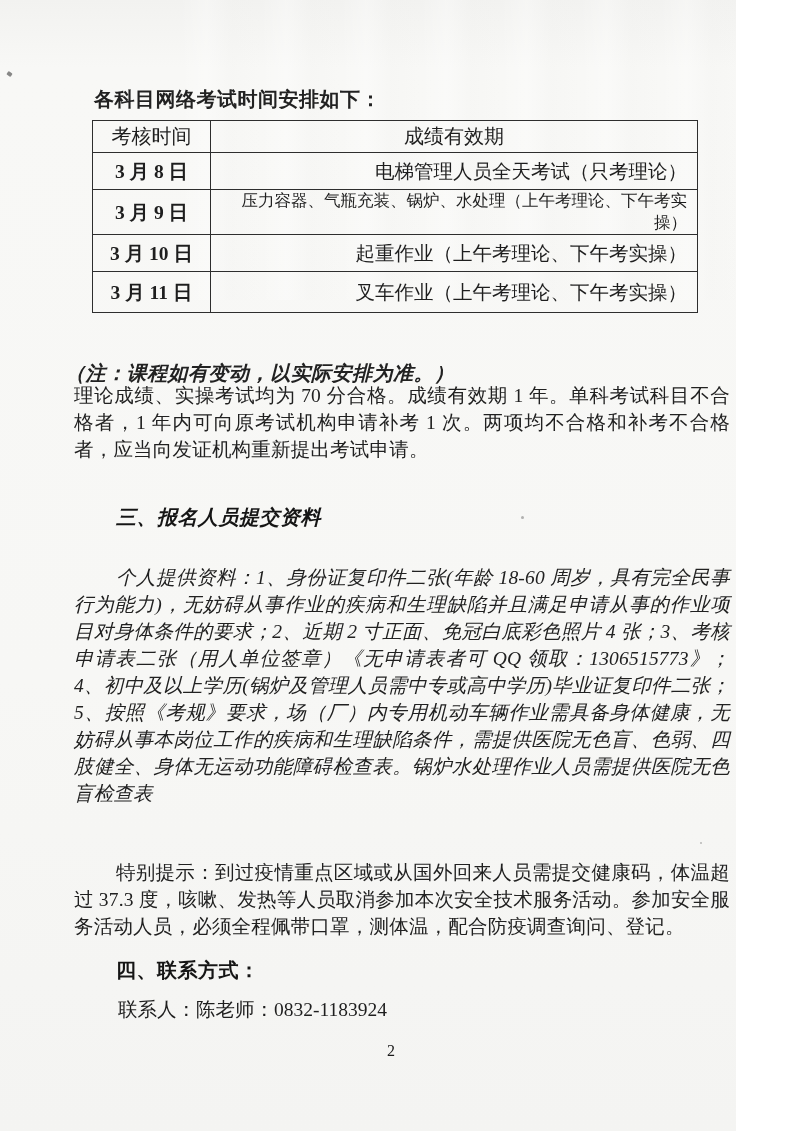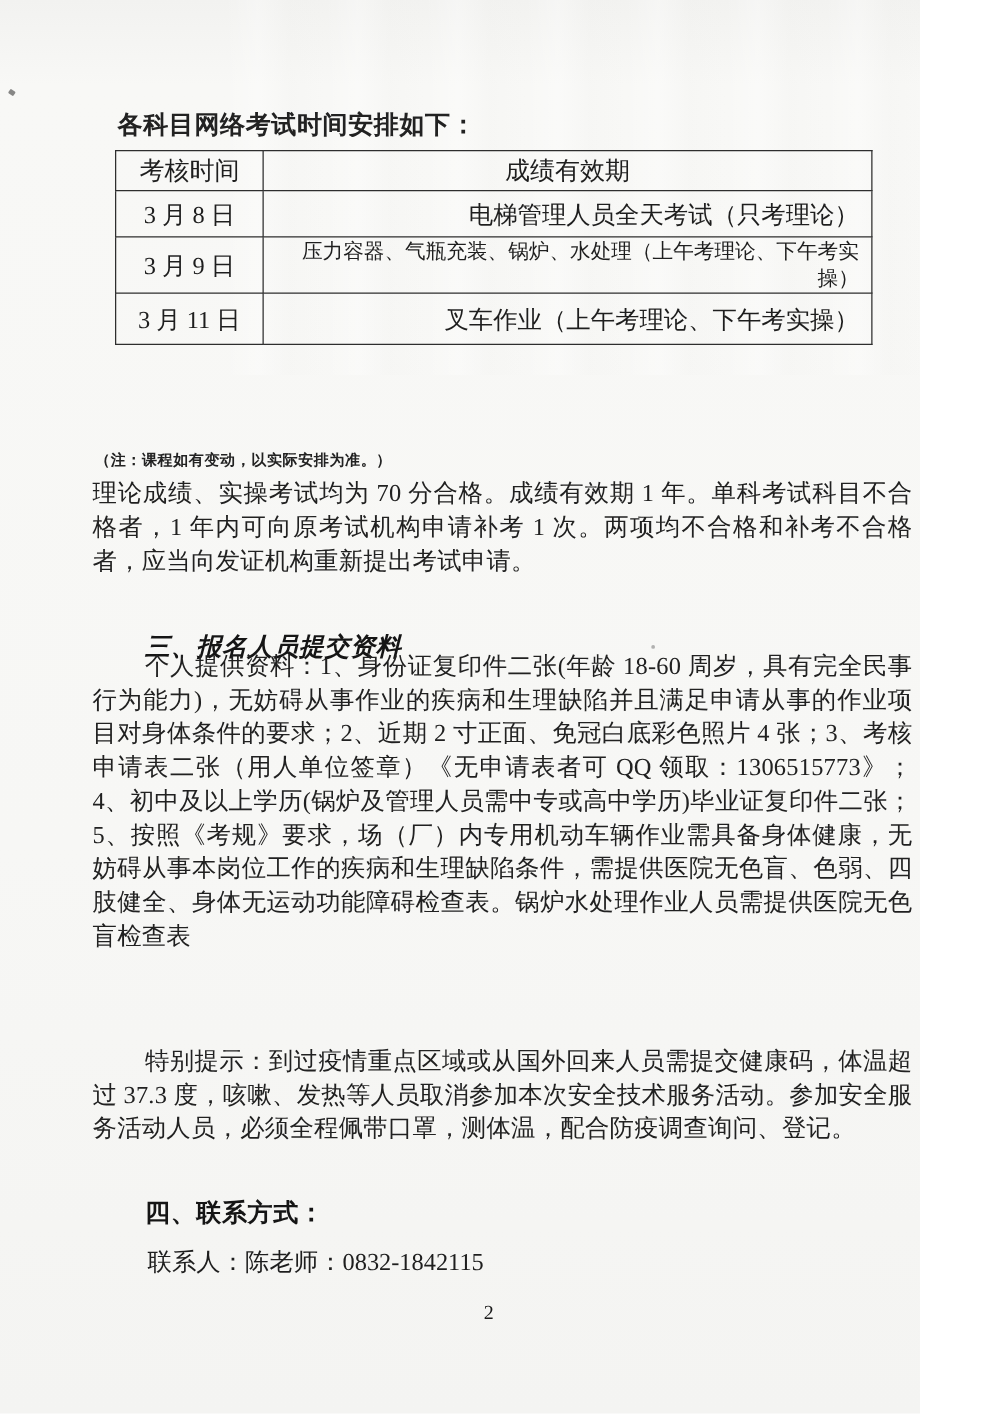--- a/index.html
+++ b/index.html
@@ -35,39 +35,39 @@
     font-size:19.5px;color:#1e1e1e;
   }
   table.sched col.c1{width:118px;}
   table.sched td,table.sched th{
     border:1.4px solid #2e2e2e;
     padding:0 10px;
     font-weight:normal;
   }
   table.sched tr.hdr td{height:31px;text-align:center;font-size:20px;}
   table.sched tr.r td{height:36px;text-align:right;}
-  table.sched tr.r td.date{text-align:center;}
+  table.sched tr.r td.date{text-align:center;font-weight:bold;}
   table.sched tr.r4 td{height:40px;}
   table.sched tr.r2 td.subj{font-size:16.5px;letter-spacing:0;}
   table.sched tr.ftr td{height:37px;text-align:center;}
 
-  .note{position:absolute;left:76px;top:360px;font-size:12px;letter-spacing:.5px;}
+  .note{position:absolute;left:65px;top:360px;font-size:20px;letter-spacing:.5px;font-style:italic;}
 
   .para{
     position:absolute;left:74px;width:656px;
     font-size:19.5px;line-height:27px;
     text-align:justify;letter-spacing:.2px;
     color:#212121;
   }
   .para.indent{text-indent:2.15em;}
   .p-scores{top:382px;}
   .sec-h{position:absolute;left:116px;font-size:20px;letter-spacing:.5px;color:#151515;}
   .h3{top:504px;font-style:italic;}
-  .p-materials{top:520px;}
-  .p-special{top:836px;font-family:Liberation Serif, serif;}
+  .p-materials{top:564px;font-style:italic;}
+  .p-special{top:859px;font-family:Liberation Serif, serif;}
   .h4{top:957px;}
   .contact{position:absolute;left:118px;top:996px;font-size:19.5px;color:#1e1e1e;}
   .page-num{position:absolute;left:0;top:1042px;width:782px;text-align:center;font-size:16px;color:#1a1a1a;}
 </style>
 </head>
 <body>
 
 <div class="page">
   <div class="streaks"></div>
   <div class="speck s1"></div>
@@ -87,35 +87,39 @@
         <td>成绩有效期</td>
       </tr>
       <tr class="r r1">
         <td class="date">3 月 8 日</td>
         <td class="subj">电梯管理人员全天考试（只考理论）</td>
       </tr>
       <tr class="r r2">
         <td class="date">3 月 9 日</td>
         <td class="subj">压力容器、气瓶充装、锅炉、水处理（上午考理论、下午考实操）</td>
       </tr>
+      <tr class="r r3">
+        <td class="date">3 月 10 日</td>
+        <td class="subj">起重作业（上午考理论、下午考实操）</td>
+      </tr>
       <tr class="r r4">
         <td class="date">3 月 11 日</td>
         <td class="subj">叉车作业（上午考理论、下午考实操）</td>
       </tr>
     </tbody>
   </table>
 
   <div class="note h-sans">（注：课程如有变动，以实际安排为准。）</div>
 
   <div class="para p-scores">理论成绩、实操考试均为 70 分合格。成绩有效期 1 年。单科考试科目不合格者，1 年内可向原考试机构申请补考 1 次。两项均不合格和补考不合格者，应当向发证机构重新提出考试申请。</div>
 
   <div class="sec-h h3 h-sans">三、报名人员提交资料</div>
 
   <div class="para indent p-materials">个人提供资料：1、身份证复印件二张(年龄 18-60 周岁，具有完全民事行为能力)，无妨碍从事作业的疾病和生理缺陷并且满足申请从事的作业项目对身体条件的要求；2、近期 2 寸正面、免冠白底彩色照片 4 张；3、考核申请表二张（用人单位签章）《无申请表者可 QQ 领取：1306515773》；4、初中及以上学历(锅炉及管理人员需中专或高中学历)毕业证复印件二张；5、按照《考规》要求，场（厂）内专用机动车辆作业需具备身体健康，无妨碍从事本岗位工作的疾病和生理缺陷条件，需提供医院无色盲、色弱、四肢健全、身体无运动功能障碍检查表。锅炉水处理作业人员需提供医院无色盲检查表</div>
 
   <div class="para indent p-special">特别提示：到过疫情重点区域或从国外回来人员需提交健康码，体温超过 37.3 度，咳嗽、发热等人员取消参加本次安全技术服务活动。参加安全服务活动人员，必须全程佩带口罩，测体温，配合防疫调查询问、登记。</div>
 
   <div class="sec-h h4 h-sans">四、联系方式：</div>
 
-  <div class="contact">联系人：陈老师：0832-1842115</div>
+  <div class="contact">联系人：陈老师：0832-1183924</div>
 
   <div class="page-num">2</div>
 </div>
 
 </body></html>

